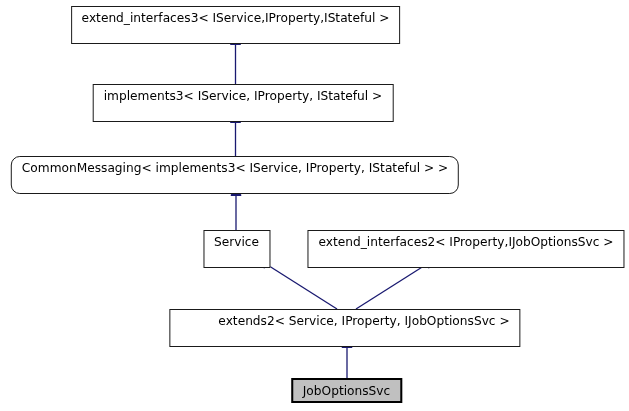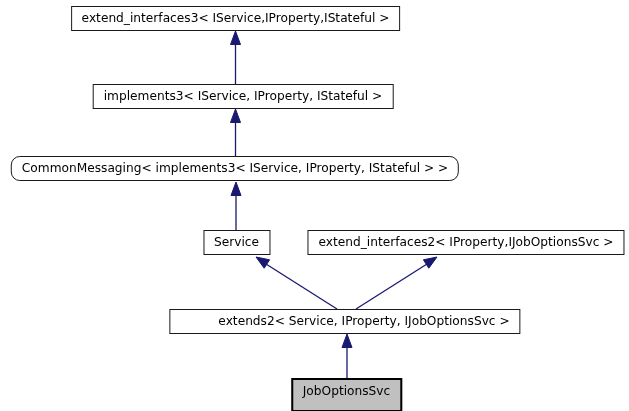--- a/index.html
+++ b/index.html
@@ -36,35 +36,35 @@
   }
   .edges polygon {
     fill: var(--arrow);
     stroke: var(--arrow);
     stroke-width: 1px;
   }
   .node {
     position: absolute;
     transform: translateX(-50%);
     box-sizing: border-box;
-    height: 25px;
+    height: 38px;
     line-height: 22px;
     padding: 0 10px;
     border: 1px solid var(--node_border);
     background: var(--node_fill);
     color: var(--text);
     font-size: 12.2px;
     white-space: nowrap;
     text-align: center;
     cursor: pointer;
   }
   .node.current {
     border: 2px solid var(--highlight_border);
     background: var(--highlight_fill);
-    height: 34px;
+    height: 25px;
     line-height: 23px;
     cursor: default;
   }
 </style>
 </head>
 <body>
 
 <div class="diagram">
 
   <svg class="edges" viewBox="0 0 629 411" xmlns="http://www.w3.org/2000/svg">

